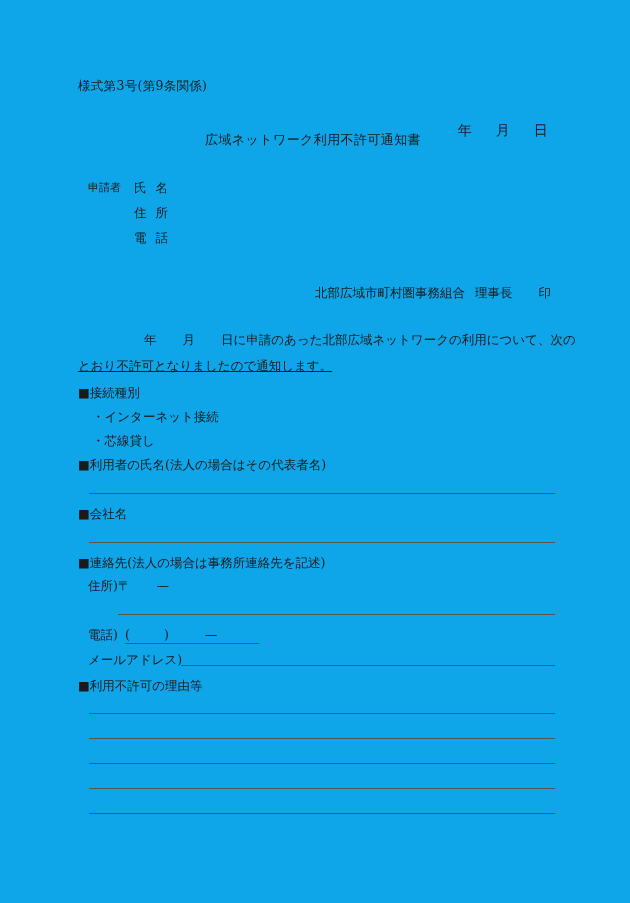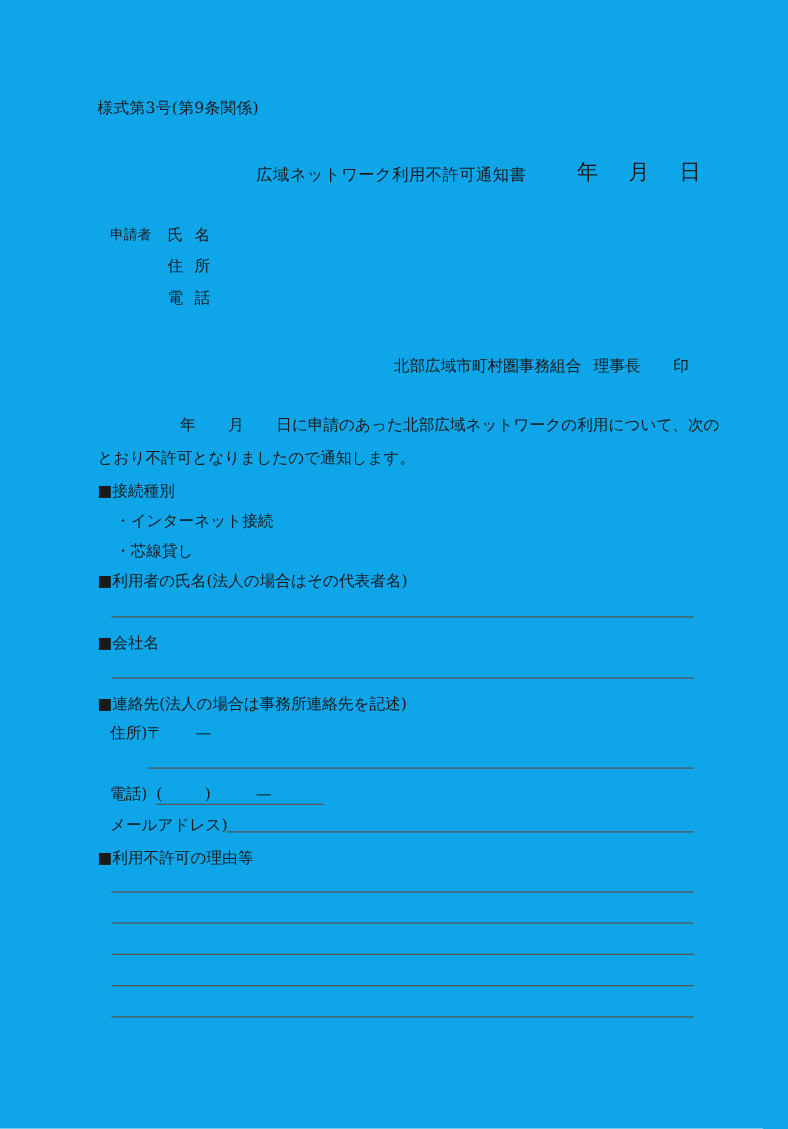--- a/index.html
+++ b/index.html
@@ -22,21 +22,21 @@
   .abs { position: absolute; white-space: pre; }
 
   .form-no {
     left: 78px; top: 78px;
     font-size: 12.5px;
     letter-spacing: 0.3px;
   }
 
   .date-row {
     left: 440px; top: 106px;
-    font-size: 17px;
+    font-size: 14px;
   }
   .date-row .gap { display: inline-block; width: 24px; }
 
   .doc-title {
     left: 0; top: 131px;
     width: 626px;
     text-align: center;
     font-size: 13px;
     letter-spacing: 0.4px;
   }
@@ -62,20 +62,21 @@
   .issuer .gap-lg { display: inline-block; width: 26px; }
 
   .body-line1 {
     left: 144px; top: 332px;
     font-size: 12.5px;
   }
   .body-line1 .gap { display: inline-block; width: 26px; }
   .body-line2 {
     left: 78px; top: 358px;
     font-size: 12.5px;
+    text-decoration: underline;
   }
 
   .heading {
     left: 78px;
     font-size: 12.5px;
   }
   .h-type     { top: 385px; }
   .h-user     { top: 457px; }
   .h-company  { top: 506px; }
   .h-contact  { top: 555px; }

